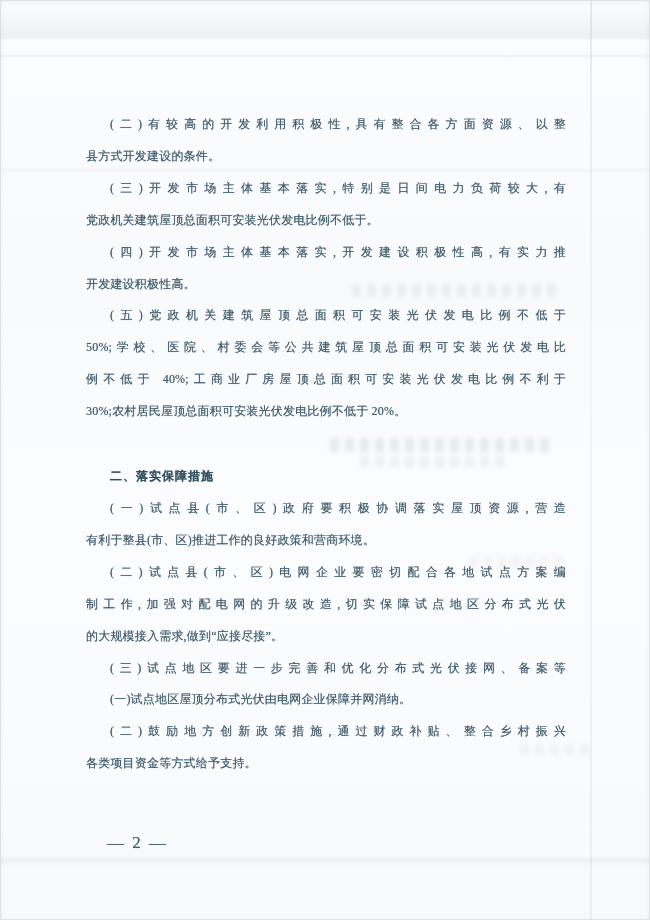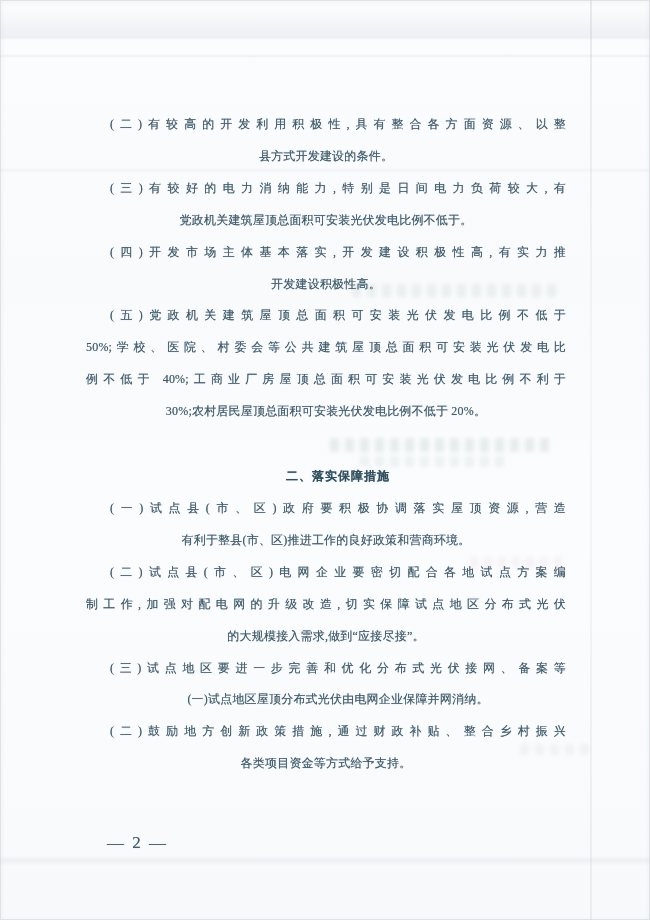--- a/index.html
+++ b/index.html
@@ -46,21 +46,21 @@
     position:absolute;
     left:86px;top:109px;width:480px;
     font-size:12px;
     line-height:31.9px;
     color:var(--ink);
     letter-spacing:.2px;
     text-shadow:0 0 .7px rgba(64,93,107,.65);
   }
   .line{
     white-space:nowrap;
-    text-align:center;
+    text-align:left;
   }
   .line.fill{
     white-space:normal;
     text-align:justify;
     text-align-last:justify;
   }
   .line.indent{ text-indent:2em; }
   .line.bold{
     font-weight:700;
     color:var(--heading-ink);
@@ -103,21 +103,21 @@
 
   <div class="bleed b1"></div>
   <div class="bleed b2"></div>
   <div class="bleed b3"></div>
   <div class="bleed b4"></div>
   <div class="bleed b5"></div>
 
   <div class="doc-body">
       <div class="line indent fill">(二)有较高的开发利用积极性,具有整合各方面资源、以整</div>
       <div class="line">县方式开发建设的条件。</div>
-      <div class="line indent fill">(三)有较好的电力消纳能力,特别是日间电力负荷较大,有</div>
+      <div class="line indent fill">(三)开发市场主体基本落实,特别是日间电力负荷较大,有</div>
       <div class="line">党政机关建筑屋顶总面积可安装光伏发电比例不低于。</div>
       <div class="line indent fill">(四)开发市场主体基本落实,开发建设积极性高,有实力推</div>
       <div class="line">开发建设积极性高。</div>
       <div class="line indent fill">(五)党政机关建筑屋顶总面积可安装光伏发电比例不低于</div>
       <div class="line fill">50%;学校、医院、村委会等公共建筑屋顶总面积可安装光伏发电比</div>
       <div class="line fill">例不低于 40%;工商业厂房屋顶总面积可安装光伏发电比例不利于</div>
       <div class="line">30%;农村居民屋顶总面积可安装光伏发电比例不低于 20%。</div>
       <div class="line indent bold">二、落实保障措施</div>
       <div class="line indent fill">(一)试点县(市、区)政府要积极协调落实屋顶资源,营造</div>
       <div class="line">有利于整县(市、区)推进工作的良好政策和营商环境。</div>

